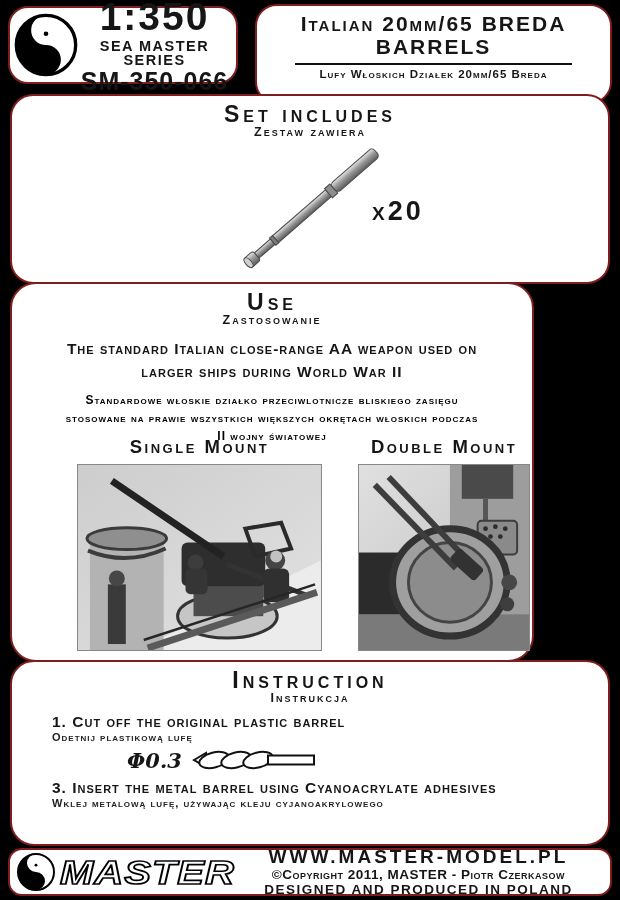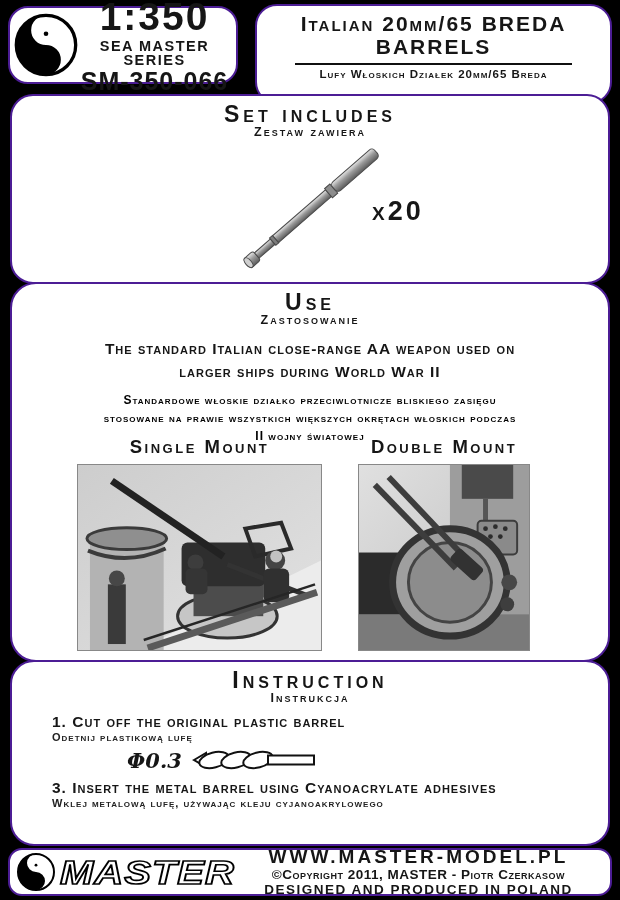--- a/index.html
+++ b/index.html
@@ -4,38 +4,38 @@
 <style>
   html,body{margin:0;padding:0;}
   body{
     width:620px;height:900px;position:relative;overflow:hidden;
     background:#000;
     font-family:"Liberation Sans", sans-serif;
     color:#161616;
     -webkit-font-smoothing:antialiased;
   }
   .panel{
-    position:absolute;background:#fff;border:2px solid #4c1d95;
+    position:absolute;background:#fff;border:2px solid #7f1d1d;
     box-sizing:border-box;
   }
   .sc{font-variant:small-caps;}
   
   #hdr-left{left:8px;top:6px;width:230px;height:78px;border-radius:20px;display:flex;align-items:center;}
   #hdr-left .logo-wrap{width:66px;height:66px;margin-left:3px;flex:0 0 auto;}
   #hdr-left .idblock{flex:1;text-align:center;line-height:1;padding-right:6px;}
   .scale-txt{font-size:39px;font-weight:bold;letter-spacing:2px;}
   .series-txt{font-size:14.5px;font-weight:bold;letter-spacing:1.5px;margin-top:3px;}
   .code-txt{font-size:25px;font-weight:bold;letter-spacing:1px;margin-top:1px;}
   #hdr-right{left:255px;top:4px;width:357px;height:100px;border-radius:22px;text-align:center;padding-top:6px;}
   .prod-title{font-size:21px;font-weight:bold;letter-spacing:2px;line-height:1.1;}
   .hdr-divider{height:2px;background:#101010;margin:5px 38px 3px 38px;}
   .prod-sub{font-size:11.5px;font-weight:bold;letter-spacing:1px;}
   
   #sec-includes{left:10px;top:94px;width:600px;height:190px;border-radius:23px;text-align:center;}
-  #sec-use{left:10px;top:282px;width:600px;height:380px;border-radius:26px;text-align:center;}
+  #sec-use{left:10px;top:282px;width:524px;height:380px;border-radius:26px;text-align:center;}
   #sec-instruction{left:10px;top:660px;width:600px;height:186px;border-radius:24px;}
   #sec-footer{left:8px;top:848px;width:604px;height:48px;border-radius:14px;display:flex;align-items:center;}
   .sec-title{font-size:23px;font-weight:bold;letter-spacing:4px;margin-top:6px;line-height:1.05;}
   .sec-sub{font-size:12.5px;font-weight:bold;letter-spacing:2px;line-height:1.1;}
   
   #barrel-svg{position:absolute;left:0;top:38px;width:596px;height:148px;}
   #qty{position:absolute;left:360px;top:100px;font-size:27px;font-weight:bold;letter-spacing:3px;}
   
   .use-en{font-size:15.5px;font-weight:bold;letter-spacing:1px;line-height:1.5;margin-top:9px;}
   .use-pl{font-size:12px;font-weight:bold;letter-spacing:1px;line-height:1.5;margin-top:8px;color:#000000;}

